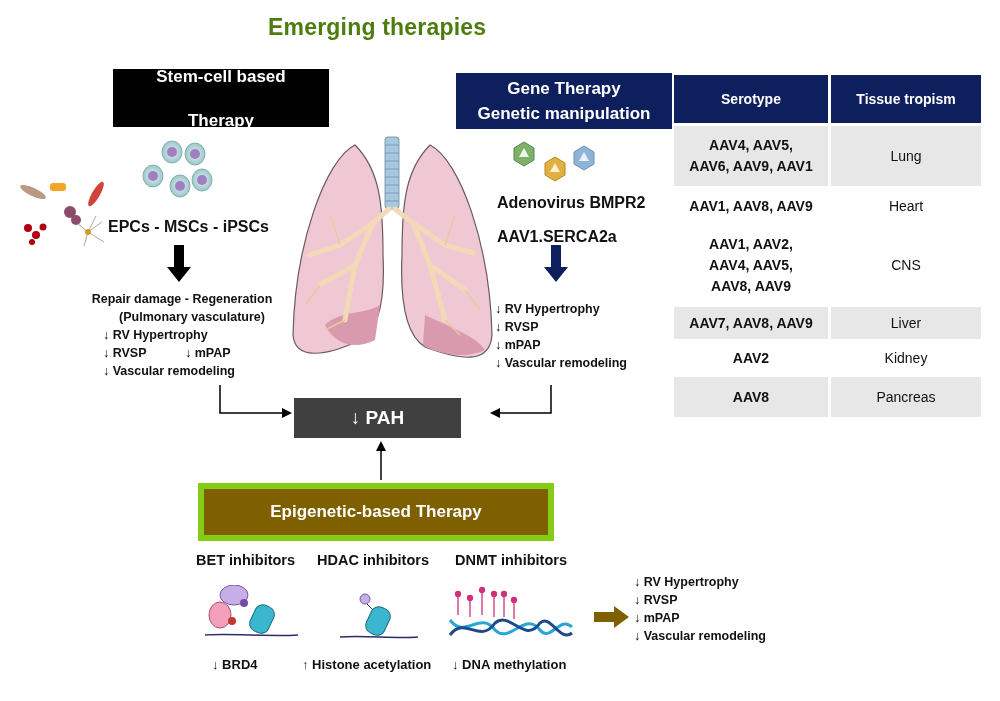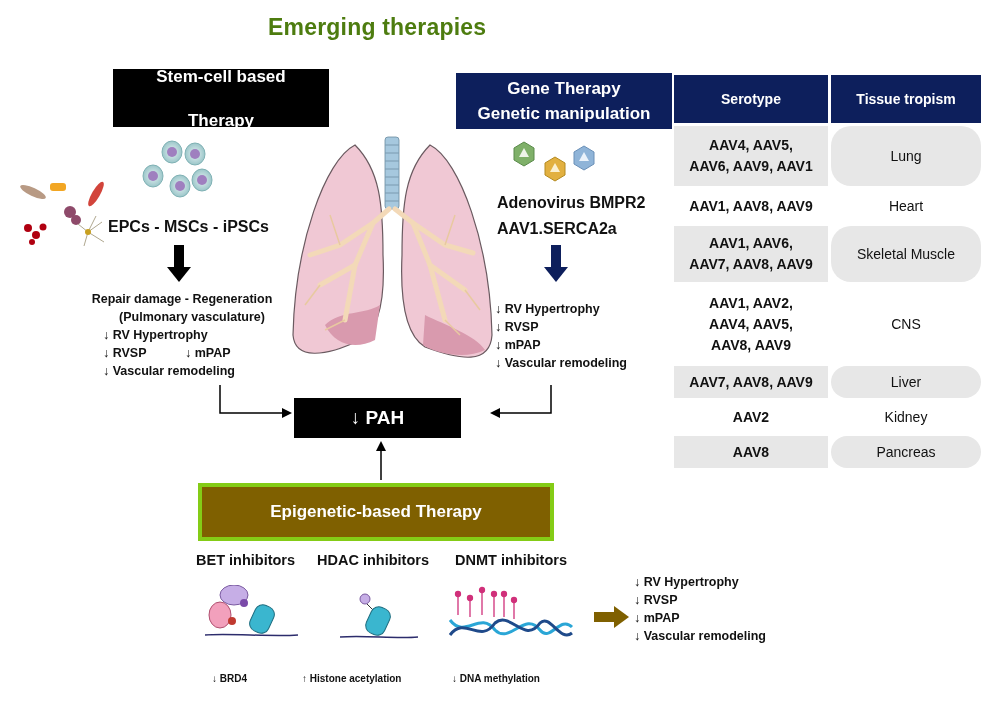--- a/index.html
+++ b/index.html
@@ -6,33 +6,33 @@
   body { width:1000px; height:701px; position:relative; overflow:hidden;
          font-family:"Liberation Sans", "DejaVu Sans", sans-serif; color:#111; }
   .abs { position:absolute; }
   .title { left:268px; top:14px; font-size:23px; font-weight:bold; color:#4d7c0f; letter-spacing:0.2px; }
   .hdr-box { display:flex; flex-direction:column; align-items:center; justify-content:center;
              color:#fff; font-weight:bold; font-size:17px; line-height:25px; text-align:center; }
   .stem-box { left:113px; top:69px; width:216px; height:58px; background:#000;gap:19px; }
   .gene-box { left:432px; top:73px; width:216px; height:56px; background:#0d1f5c;margin-left:24px; }
   .label-bold { font-weight:bold; font-size:16px; }
   .small-bold { font-weight:bold; font-size:12.5px; line-height:18px; }
-  .pah-box { left:294px; top:398px; width:167px; height:40px; background:#000000;
+  .pah-box { left:294px; top:398px; width:167px; height:40px; background:#404040;
              color:#fff; font-weight:bold; font-size:19px; display:flex; align-items:center; justify-content:center; }
   .epi-box { left:198px; top:483px; width:356px; height:58px; background:#7f6000;
-             border:4px solid #84cc16; color:#fff; font-weight:bold; font-size:17px;
+             border:6px solid #84cc16; color:#fff; font-weight:bold; font-size:17px;
              display:flex; align-items:center; justify-content:center; box-sizing:border-box; }
   table.tro { position:absolute; left:671px; top:72px; border-collapse:separate; border-spacing:3px 3px; }
   table.tro th { background:#0d1f5c; color:#fff; font-size:14px; font-weight:bold; height:32px; padding:8px 6px; }
   table.tro td { font-size:14px; text-align:center; padding:2px 6px; }
   table.tro td.ser { font-weight:bold; width:142px; line-height:21px; }
-  table.tro td.tis { width:138px;border-radius:20px; }
+  table.tro td.tis { width:138px; }
   table.tro tr.shade td { background:#e7e7e7; }
   .epi-label { font-weight:bold; font-size:14.5px; }
-  .epi-sub { font-weight:bold; font-size:10px;margin-top:16px; }
+  .epi-sub { font-weight:bold; font-size:13px; }
 </style>
 </head>
 <body>
 
 <div class="abs title">Emerging therapies</div>
 
 <div class="abs hdr-box stem-box">
   <span>Stem-cell based</span>
   <span>Therapy</span>
 </div>
@@ -146,21 +146,21 @@
 <svg class="abs" style="left:512px;top:140px" width="90" height="50">
   <polygon points="12,2 22,8 22,20 12,26 2,20 2,8" fill="#7fb069" stroke="#5a8a4a"></polygon>
   <polygon points="12,8 17,17 7,17" fill="#eef5e8"></polygon>
   <polygon points="43,17 53,23 53,35 43,41 33,35 33,23" fill="#e2b040" stroke="#b48a20"></polygon>
   <polygon points="43,23 48,32 38,32" fill="#fbf0d0"></polygon>
   <polygon points="72,6 82,12 82,24 72,30 62,24 62,12" fill="#8fb4d8" stroke="#6a90b8"></polygon>
   <polygon points="72,12 77,21 67,21" fill="#eaf2fa"></polygon>
 </svg>
 
 <div class="abs label-bold" style="left:497px;top:194px">Adenovirus BMPR2</div>
-<div class="abs label-bold" style="left:497px;top:220px">AAV1.SERCA2a</div>
+<div class="abs label-bold" style="left:497px;top:228px">AAV1.SERCA2a</div>
 
 <svg class="abs" style="left:544px;top:245px" width="24" height="38">
   <rect x="7" y="0" width="10" height="24" fill="#0d1f5c"></rect>
     <polygon points="0,22 24,22 12,37" fill="#0d1f5c"></polygon>
 </svg>
 
 <div class="abs small-bold" style="left:495px;top:300px">↓ RV Hypertrophy</div>
 <div class="abs small-bold" style="left:495px;top:318px">↓ RVSP</div>
 <div class="abs small-bold" style="left:495px;top:336px">↓ mPAP</div>
 <div class="abs small-bold" style="left:495px;top:354px">↓ Vascular remodeling</div>
@@ -247,47 +247,40 @@
           <div>AAV6, AAV9, AAV1</div>
         </td>
       <td class="tis">Lung</td>
     </tr>
     <tr style="height:34px">
       <td class="ser">
           <div>AAV1, AAV8, AAV9</div>
         </td>
       <td class="tis">Heart</td>
     </tr>
-    <tr class="shade" style="height:56px">
-      <td class="ser">
-          <div>AAV1, AAV6,</div>
-          <div>AAV7, AAV8, AAV9</div>
-        </td>
-      <td class="tis">Skeletal Muscle</td>
-    </tr>
     <tr style="height:78px">
       <td class="ser">
           <div>AAV1, AAV2,</div>
           <div>AAV4, AAV5,</div>
           <div>AAV8, AAV9</div>
         </td>
       <td class="tis">CNS</td>
     </tr>
     <tr class="shade" style="height:32px">
       <td class="ser">
           <div>AAV7, AAV8, AAV9</div>
         </td>
       <td class="tis">Liver</td>
     </tr>
     <tr style="height:32px">
       <td class="ser">
           <div>AAV2</div>
         </td>
       <td class="tis">Kidney</td>
     </tr>
-    <tr class="shade" style="height:32px">
+    <tr class="shade" style="height:40px">
       <td class="ser">
           <div>AAV8</div>
         </td>
       <td class="tis">Pancreas</td>
     </tr>
   </tbody>
 </table>
 
 </body></html>

